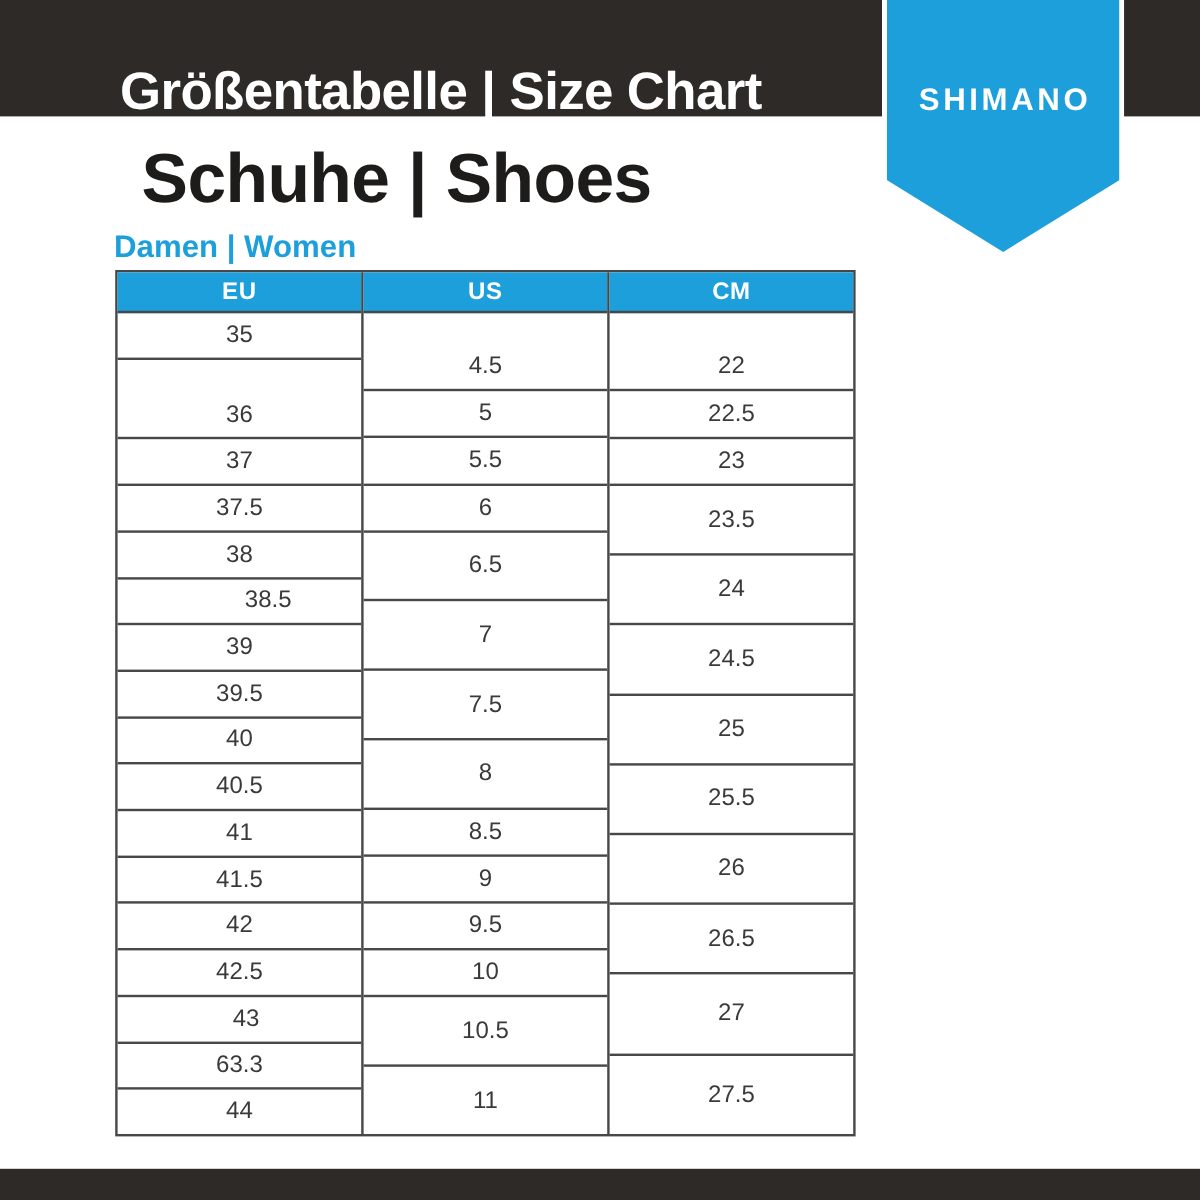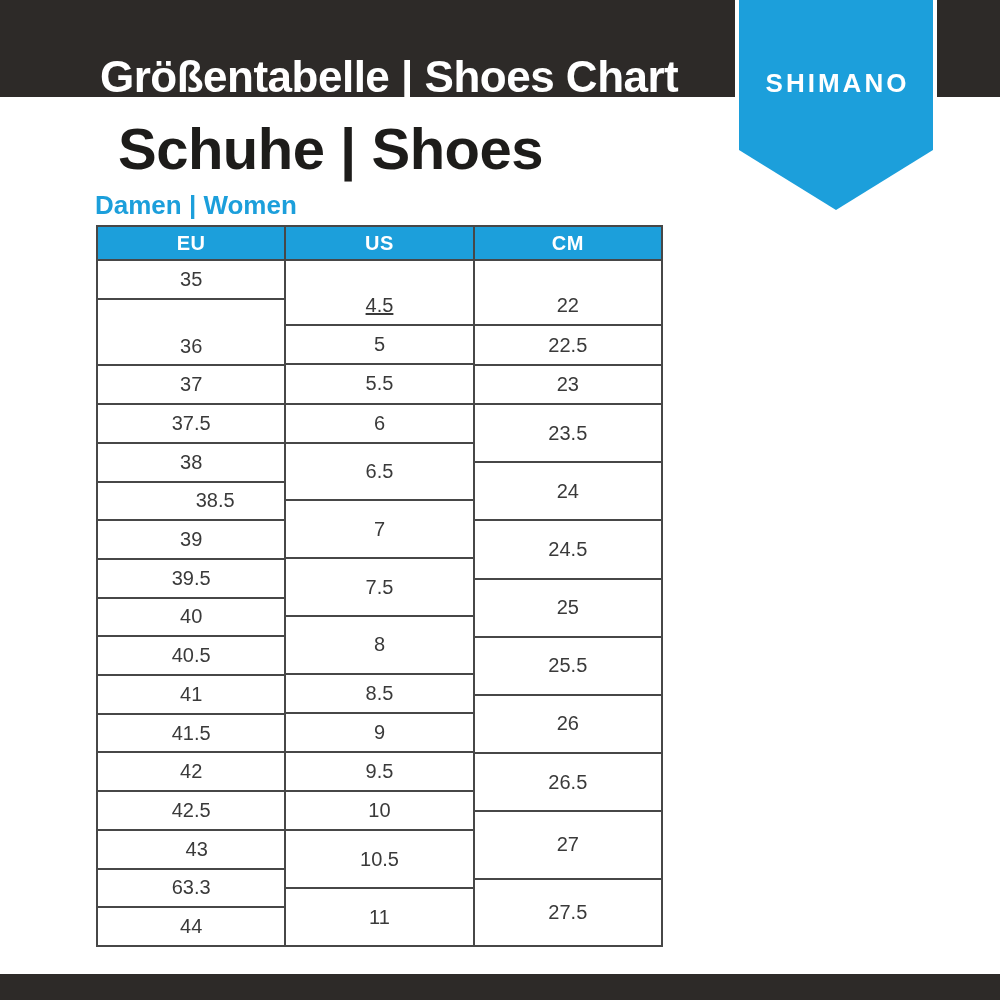--- a/index.html
+++ b/index.html
@@ -54,21 +54,21 @@
 
   
   .section-label {
     position: absolute; left: 95px; top: 192px;
     font-size: 26px; font-weight: bold; line-height: 1;
     color: var(--brand-blue, #1c9fdb); white-space: nowrap;
   }
 
   
   .size-table {
-    position: absolute; left: 96px; top: 225px; width: 567px; height: 722px;
+    position: absolute; left: 96px; top: 225px; width: 617px; height: 722px;
     display: flex; background: #ffffff; box-sizing: border-box;
     border: 2px solid var(--table-border, #474747);
   }
   .col { flex: 1 1 0; display: flex; flex-direction: column; min-width: 0; }
   .col + .col { border-left: 2px solid var(--table-border, #474747); gap: 26px; }
   .th {
     flex: 0 0 32px;
     background: var(--brand-blue, #1c9fdb); color: #ffffff;
     font-size: 20px; font-weight: bold; letter-spacing: 0.5px;
     display: flex; align-items: center; justify-content: center;
@@ -83,21 +83,21 @@
   }
   .td:last-child { border-bottom: 0; }
 </style>
 </head>
 <body>
 
 <div class="canvas">
 
   <div class="top-band"></div>
 
-  <div class="page-title">Größentabelle | Shoes Chart</div>
+  <div class="page-title">Größentabelle | Size Chart</div>
 
   <div class="page-subtitle">Schuhe | Shoes</div>
 
   <div class="ribbon-outline"></div>
   <div class="ribbon"></div>
   <div class="brand-logo">SHIMANO</div>
 
   <div class="section-label">Damen | Women</div>
 
   <div class="size-table">
@@ -119,21 +119,21 @@
           <div class="td" style="flex-grow: 1;">42</div>
           <div class="td" style="flex-grow: 1;">42.5</div>
           <div class="td" style="flex-grow: 1; padding-left: 11px;">43</div>
           <div class="td" style="flex-grow: 1;">63.3</div>
           <div class="td" style="flex-grow: 1;">44</div>
         </div>
       </div>
       <div class="col">
         <div class="th">US</div>
         <div class="col-body">
-          <div class="td" style="flex-grow: 1; text-decoration: underline;">4.5</div>
+          <div class="td" style="flex-grow: 1;">4.5</div>
           <div class="td" style="flex-grow: 1;">5</div>
           <div class="td" style="flex-grow: 1;">5.5</div>
           <div class="td" style="flex-grow: 1;">6</div>
           <div class="td" style="flex-grow: 1.5;">6.5</div>
           <div class="td" style="flex-grow: 1.5;">7</div>
           <div class="td" style="flex-grow: 1.5;">7.5</div>
           <div class="td" style="flex-grow: 1.5;">8</div>
           <div class="td" style="flex-grow: 1;">8.5</div>
           <div class="td" style="flex-grow: 1;">9</div>
           <div class="td" style="flex-grow: 1;">9.5</div>

